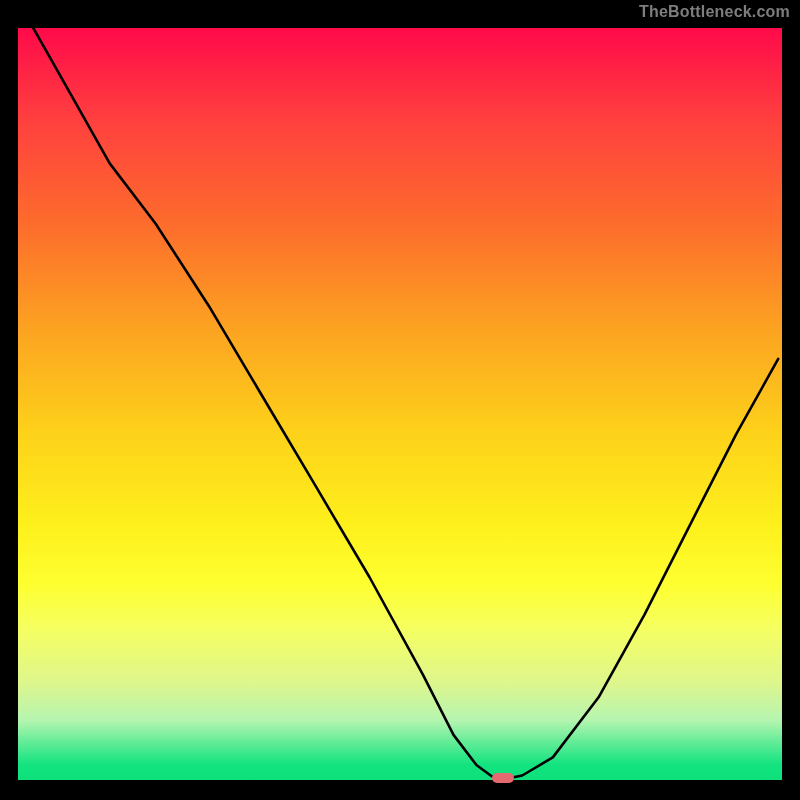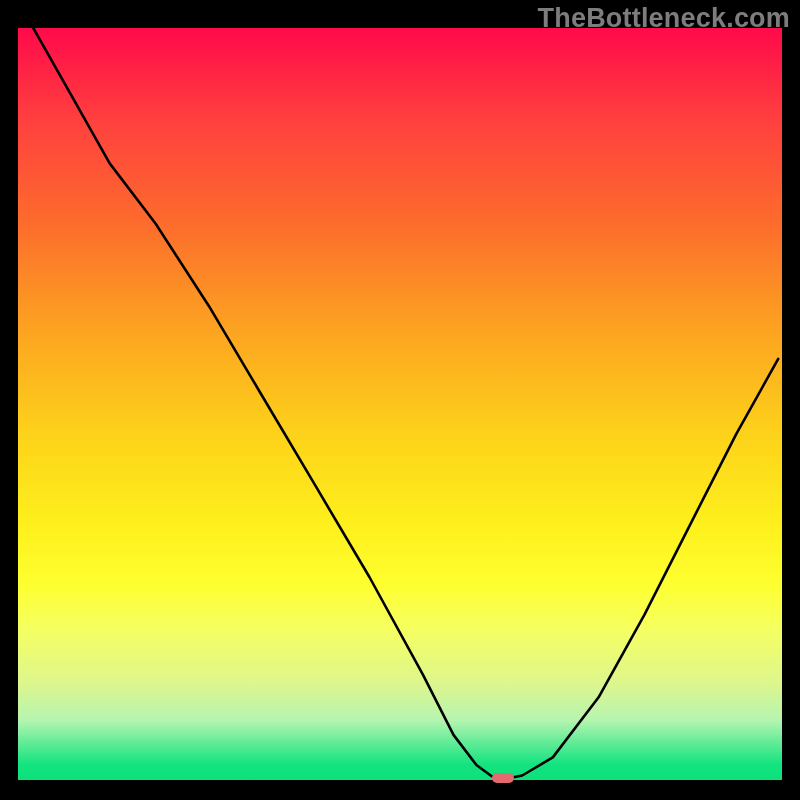--- a/index.html
+++ b/index.html
@@ -54,21 +54,21 @@
     width: 22px;
     height: 10px;
     background: #e46a6f;
     border-radius: 5px;
   }
   .watermark {
     position: absolute;
     top: 3px;
     right: 10px;
     font-family: Arial, Helvetica, sans-serif;
-    font-size: 27px;
+    font-size: 16px;
     font-weight: 600;
     color: #7d7d7d;
     letter-spacing: 0.2px;
   }
 </style>
 </head>
 <body>
 
 <div class="frame">
 

